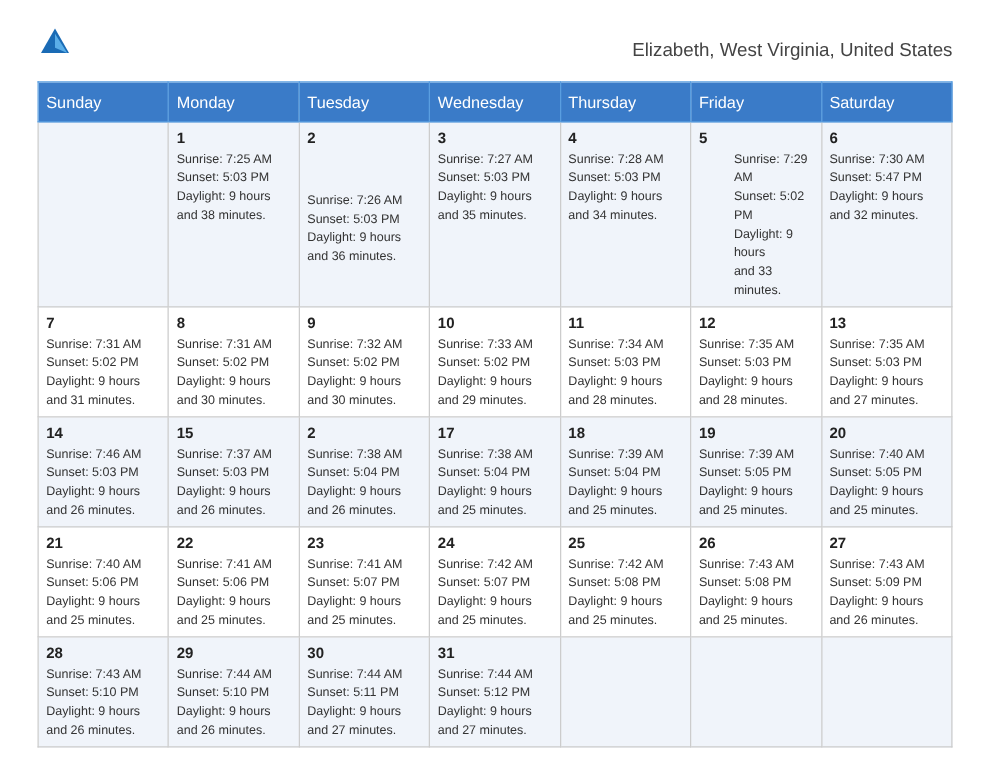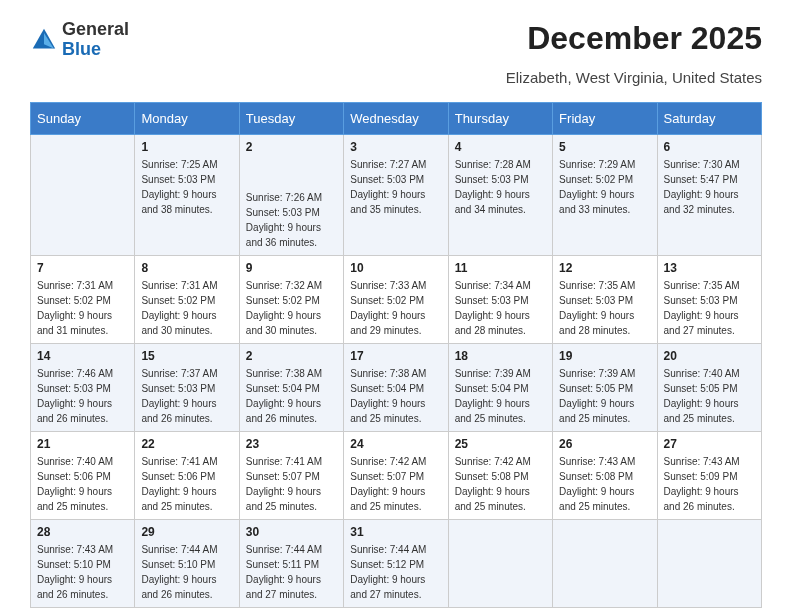--- a/index.html
+++ b/index.html
@@ -91,27 +91,22 @@
   </style>
 </head>
 <body>
 
 <div class="header-area">
   <div class="logo">
     <svg class="logo-icon" viewBox="0 0 40 40">
       <polygon points="20,4 36,32 4,32" fill="#1a6bb5"></polygon>
       <polygon points="20,10 34,32 20,26" fill="#5aaee8"></polygon>
     </svg>
-    <div class="logo-text">
-      <span class="logo-general">General</span><br>
-      <span class="logo-blue">Blue</span>
-    </div>
   </div>
   <div class="title-area">
-    <div class="main-title">December 2025</div>
     <div class="subtitle">Elizabeth, West Virginia, United States</div>
   </div>
 </div>
 
 <table class="calendar">
   <thead>
     <tr>
     <th>Sunday</th>
         <th>Monday</th>
         <th>Tuesday</th>
@@ -147,21 +142,21 @@
         </td>
         <td>
           <span class="day-number">4</span>
           <div class="day-info" style="white-space: pre-line;">Sunrise: 7:28 AM
 Sunset: 5:03 PM
 Daylight: 9 hours
 and 34 minutes.</div>
         </td>
         <td>
           <span class="day-number">5</span>
-          <div class="day-info" style="white-space: pre-line;">Sunrise: 7:29 AM
+          <div class="day-info" style="white-space: pre-line; margin-left: 28px;">Sunrise: 7:29 AM
 Sunset: 5:02 PM
 Daylight: 9 hours
 and 33 minutes.</div>
         </td>
         <td>
           <span class="day-number">6</span>
           <div class="day-info" style="white-space: pre-line;">Sunrise: 7:30 AM
 Sunset: 5:47 PM
 Daylight: 9 hours
 and 32 minutes.</div>

